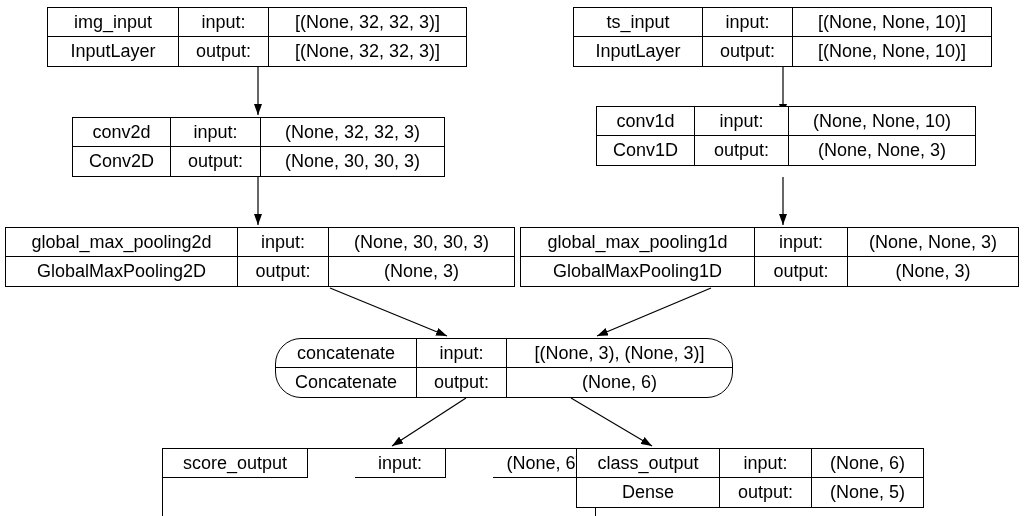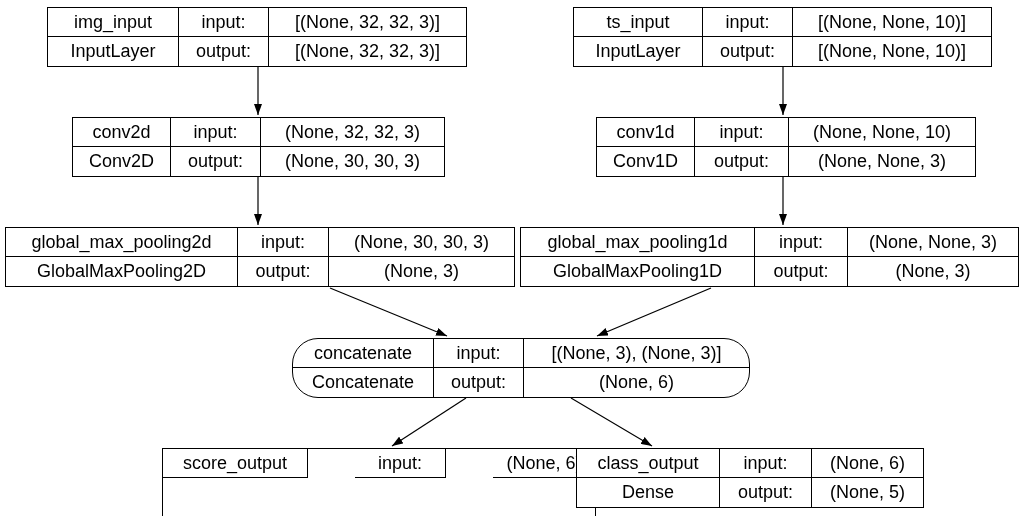--- a/index.html
+++ b/index.html
@@ -40,24 +40,24 @@
     white-space: nowrap;
     overflow: hidden;
   }
   .node .br { border-right: 1px solid #000000; }
   .node .bb { border-bottom: 1px solid #000000; }
 
   
   #n-img_input            { left: 47px;  top: 7px;   --c1:131px; --c2:90px; --c3:197px; }
   #n-ts_input             { left: 573px; top: 7px;   --c1:129px; --c2:90px; --c3:198px; }
   #n-conv2d               { left: 72px;  top: 117px; --c1:98px;  --c2:90px; --c3:183px; }
-  #n-conv1d               { left: 596px; top: 117px; --c1:98px;  --c2:94px; --c3:186px; }
+  #n-conv1d               { left: 596px; top: 106px; --c1:98px;  --c2:94px; --c3:186px; }
   #n-global_max_pooling2d { left: 5px;   top: 227px; --c1:232px; --c2:91px; --c3:185px; }
   #n-global_max_pooling1d { left: 520px; top: 227px; --c1:234px; --c2:93px; --c3:170px; }
-  #n-concatenate          { left: 292px; top: 338px; border-radius: 26px; --c1:141px; --c2:90px; --c3:225px; }
+  #n-concatenate          { left: 275px; top: 338px; border-radius: 26px; --c1:141px; --c2:90px; --c3:225px; }
   #n-score_output         { left: 162px; top: 448px; gap: 47px; --c1:145px; --c2:91px; --c3:102px; }
   #n-class_output         { left: 532px; top: 448px; margin-left: 44px; --c1:143px; --c2:92px; --c3:111px; }
 
   #edges line {
     stroke: #000000;
     stroke-width: 1.2;
   }
   #edges .ah { fill: #000000; }
 </style>
 </head>

